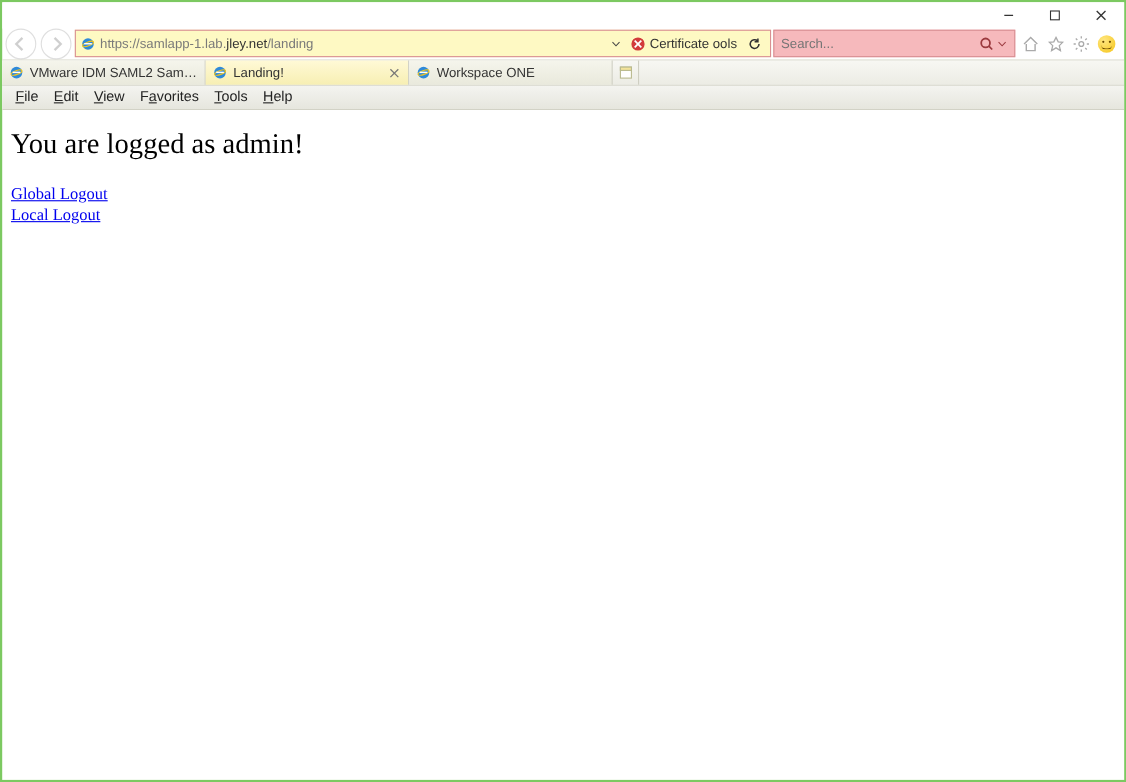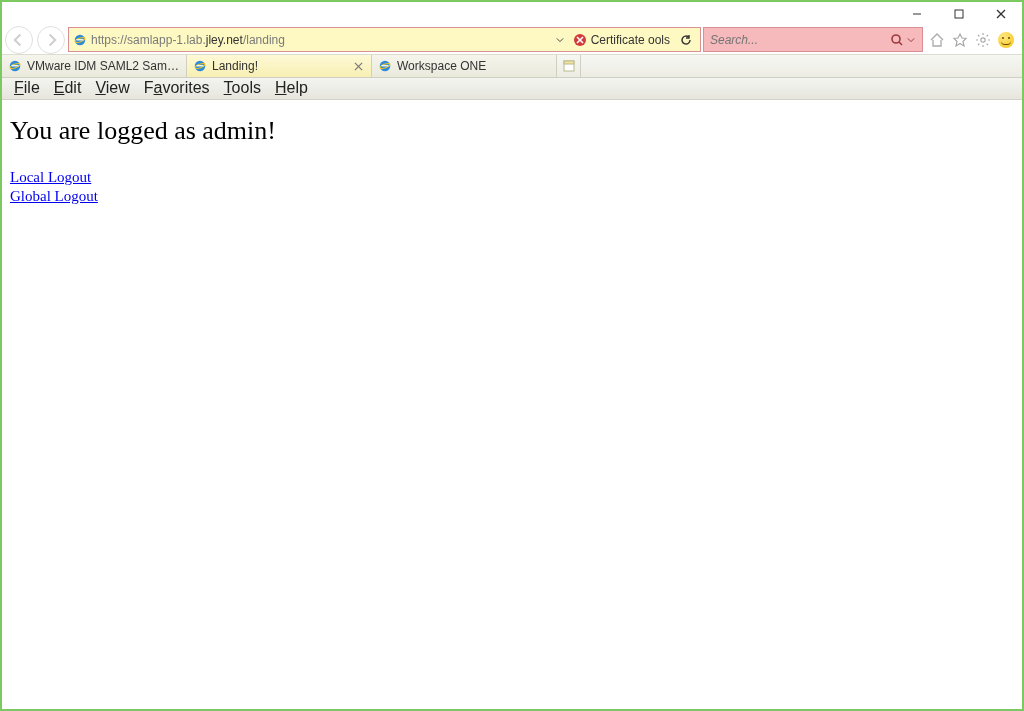--- a/index.html
+++ b/index.html
@@ -105,21 +105,20 @@
   border: 1px solid #d98f93;
   height: 25px;
   margin-top: 1px;
   padding: 0 6px;
 }
 .search-bar input {
   flex: 1;
   border: none;
   background: transparent;
   font-size: 12px;
-  font-style: italic;
   color: #7a7a7a;
   outline: none;
 }
 .search-icon {
   width: 18px; color: #9b3a3f; display:flex;align-items:center;justify-content:center;
 }
 .search-dd {
   width: 10px; color: #9b3a3f; display:flex;align-items:center;justify-content:center;
 }
 
@@ -183,24 +182,24 @@
   width: 24px; display:flex;align-items:center;justify-content:center;
   border-right: 1px solid #cfcfc2;
 }
 
 
 .menubar {
   height: 22px;
   background: linear-gradient(#f4f4f0, #e6e6de);
   border-bottom: 1px solid #d2d2c6;
   display: flex;
-  align-items: flex-end;
+  align-items: flex-start;
   padding: 0 6px;
   gap: 2px;
-  font-size: 16px;
+  font-size: 13px;
   color: #222;
 }
 .menuitem {
   padding: 2px 6px;
   cursor: default;
 }
 .menuitem .accel { text-decoration: underline; }
 
 
 .page {
@@ -385,15 +384,15 @@
   <span class="menuitem"><span class="accel">F</span>ile</span>
   <span class="menuitem"><span class="accel">E</span>dit</span>
   <span class="menuitem"><span class="accel">V</span>iew</span>
   <span class="menuitem">F<span class="accel">a</span>vorites</span>
   <span class="menuitem"><span class="accel">T</span>ools</span>
   <span class="menuitem"><span class="accel">H</span>elp</span>
 </div>
 
 <div class="page">
   <h1>You are logged as admin!</h1>
+  <a href="#">Global Logout</a>
   <a href="#">Local Logout</a>
-  <a href="#">Global Logout</a>
 </div>
 
 </body></html>

